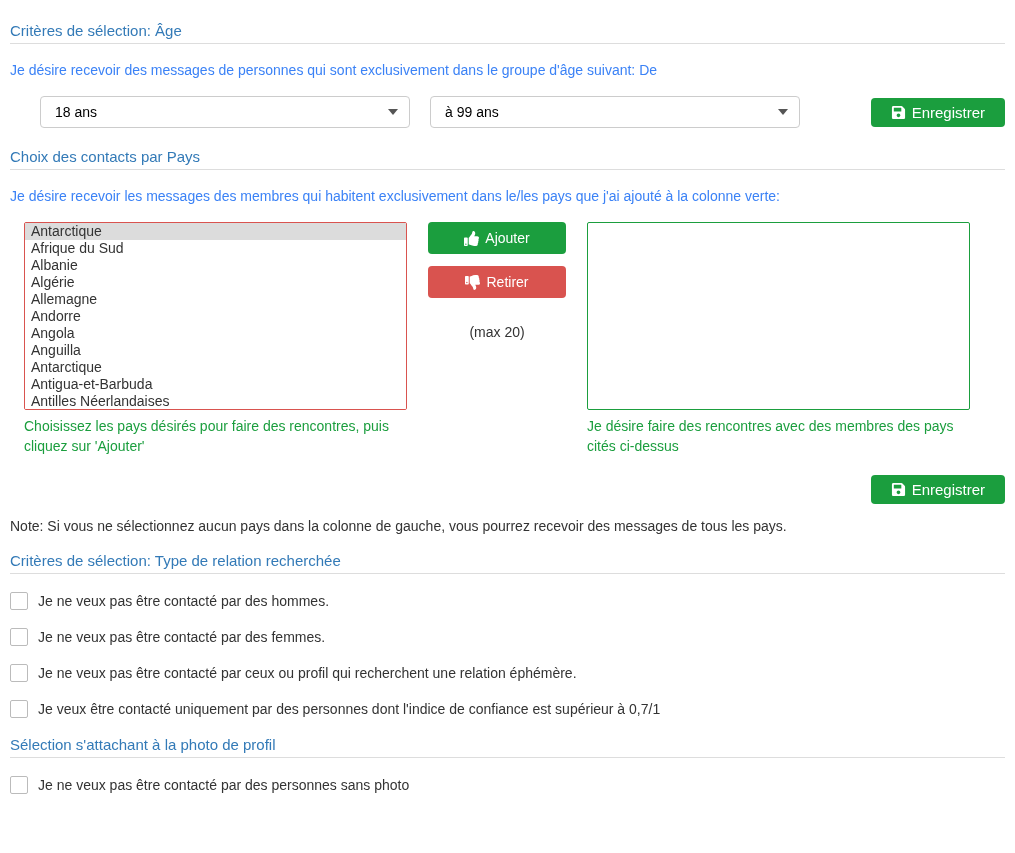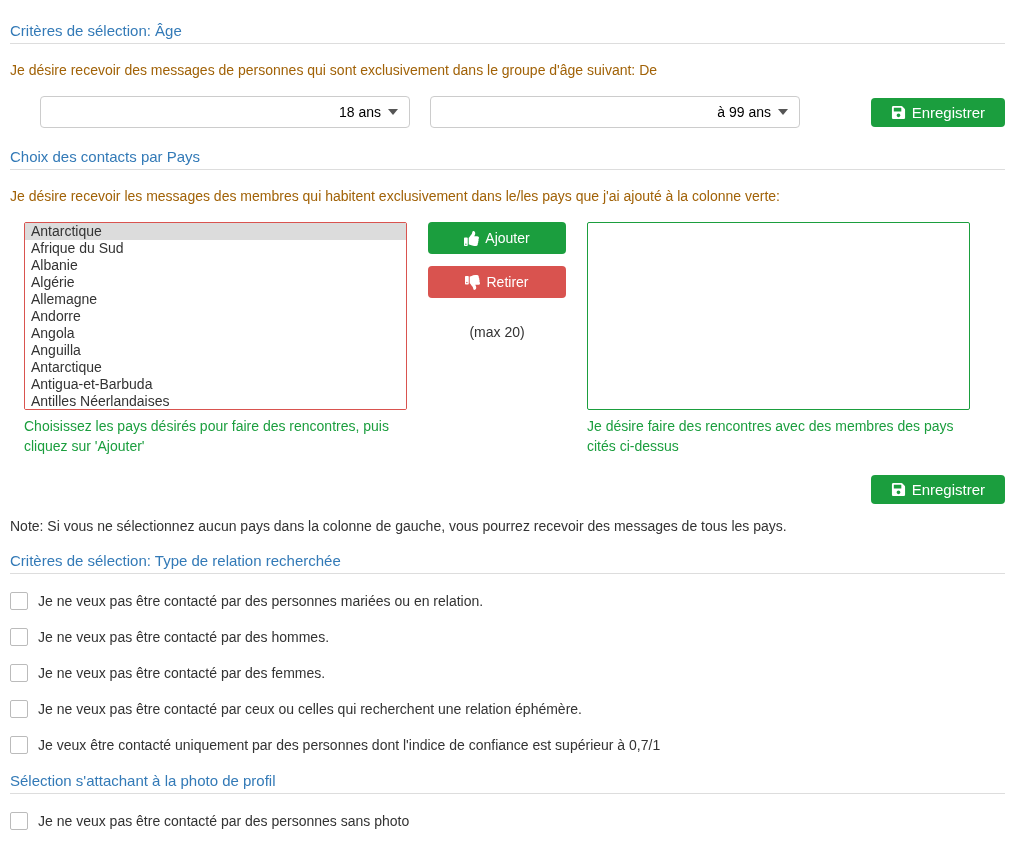--- a/index.html
+++ b/index.html
@@ -13,21 +13,21 @@
 .section-header {
   color: #337ab7;
   font-size: 15px;
   font-weight: 400;
   border-bottom: 1px solid #ddd;
   padding-bottom: 4px;
   margin-bottom: 18px;
   margin-top: 12px;
 }
 .description {
-  color: #a16207;
+  color: #3b82f6;
   margin-bottom: 18px;
 }
 .age-row {
   display: flex;
   align-items: center;
   gap: 20px;
   margin-bottom: 20px;
   padding-left: 30px;
 }
 .select-wrapper {
@@ -37,21 +37,20 @@
 select.age-select {
   width: 100%;
   padding: 7px 28px 7px 14px;
   border: 1px solid #ccc;
   border-radius: 4px;
   background: #fff;
   font-size: 14px;
   appearance: none;
   -webkit-appearance: none;
   cursor: pointer;
-  text-align: right;
 }
 .select-wrapper::after {
   content: '';
   position: absolute;
   right: 12px;
   top: 50%;
   width: 0; height: 0;
   border-left: 5px solid transparent;
   border-right: 5px solid transparent;
   border-top: 6px solid #555;
@@ -204,33 +203,29 @@
     <span>Enregistrer</span>
   </button>
 </div>
 
 <div class="note">Note: Si vous ne sélectionnez aucun pays dans la colonne de gauche, vous pourrez recevoir des messages de tous les pays.</div>
 
 <div class="section-header">Critères de sélection: Type de relation recherchée</div>
 <div id="relation-options">
     <div class="checkbox-row">
       <div class="checkbox-box"></div>
-      <span class="checkbox-label">Je ne veux pas être contacté par des personnes mariées ou en relation.</span>
-    </div>
-    <div class="checkbox-row">
-      <div class="checkbox-box"></div>
       <span class="checkbox-label">Je ne veux pas être contacté par des hommes.</span>
     </div>
     <div class="checkbox-row">
       <div class="checkbox-box"></div>
       <span class="checkbox-label">Je ne veux pas être contacté par des femmes.</span>
     </div>
     <div class="checkbox-row">
       <div class="checkbox-box"></div>
-      <span class="checkbox-label">Je ne veux pas être contacté par ceux ou celles qui recherchent une relation éphémère.</span>
+      <span class="checkbox-label">Je ne veux pas être contacté par ceux ou profil qui recherchent une relation éphémère.</span>
     </div>
     <div class="checkbox-row">
       <div class="checkbox-box"></div>
       <span class="checkbox-label">Je veux être contacté uniquement par des personnes dont l'indice de confiance est supérieur à 0,7/1</span>
     </div>
   </div>
 
 <div class="section-header" style="">Sélection s'attachant à la photo de profil</div>
 <div class="checkbox-row">
   <div class="checkbox-box"></div>

